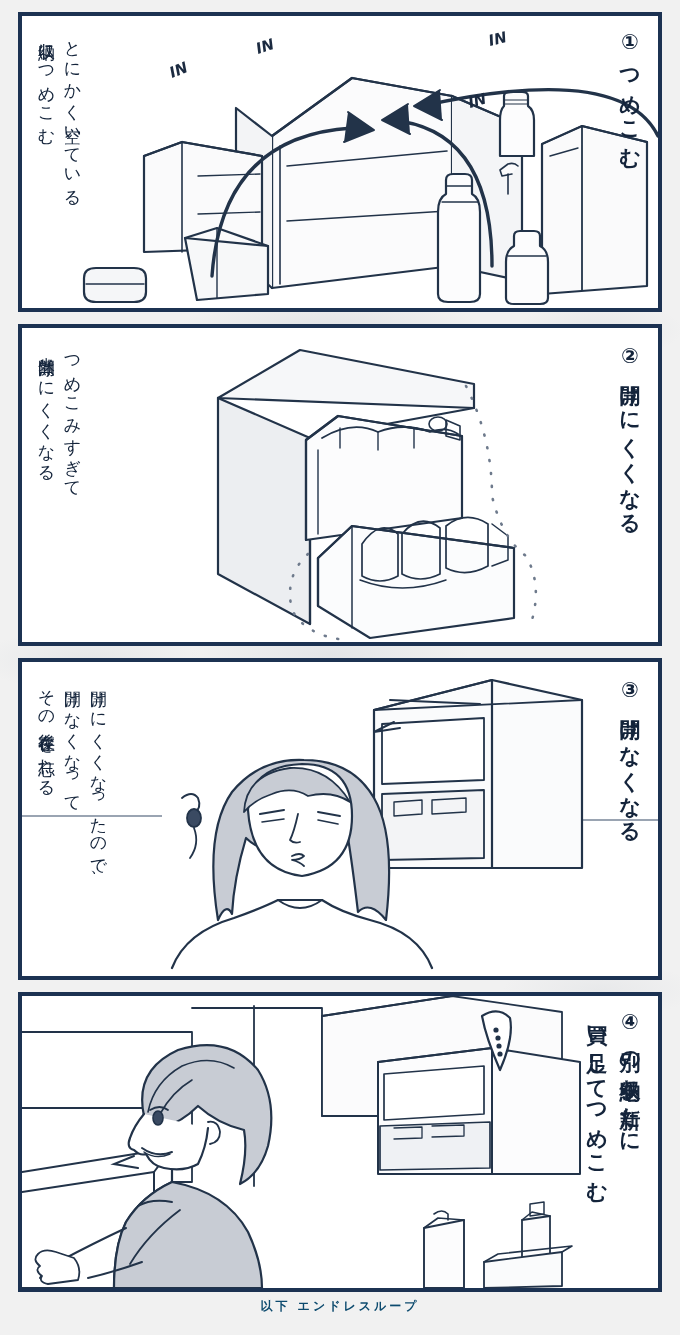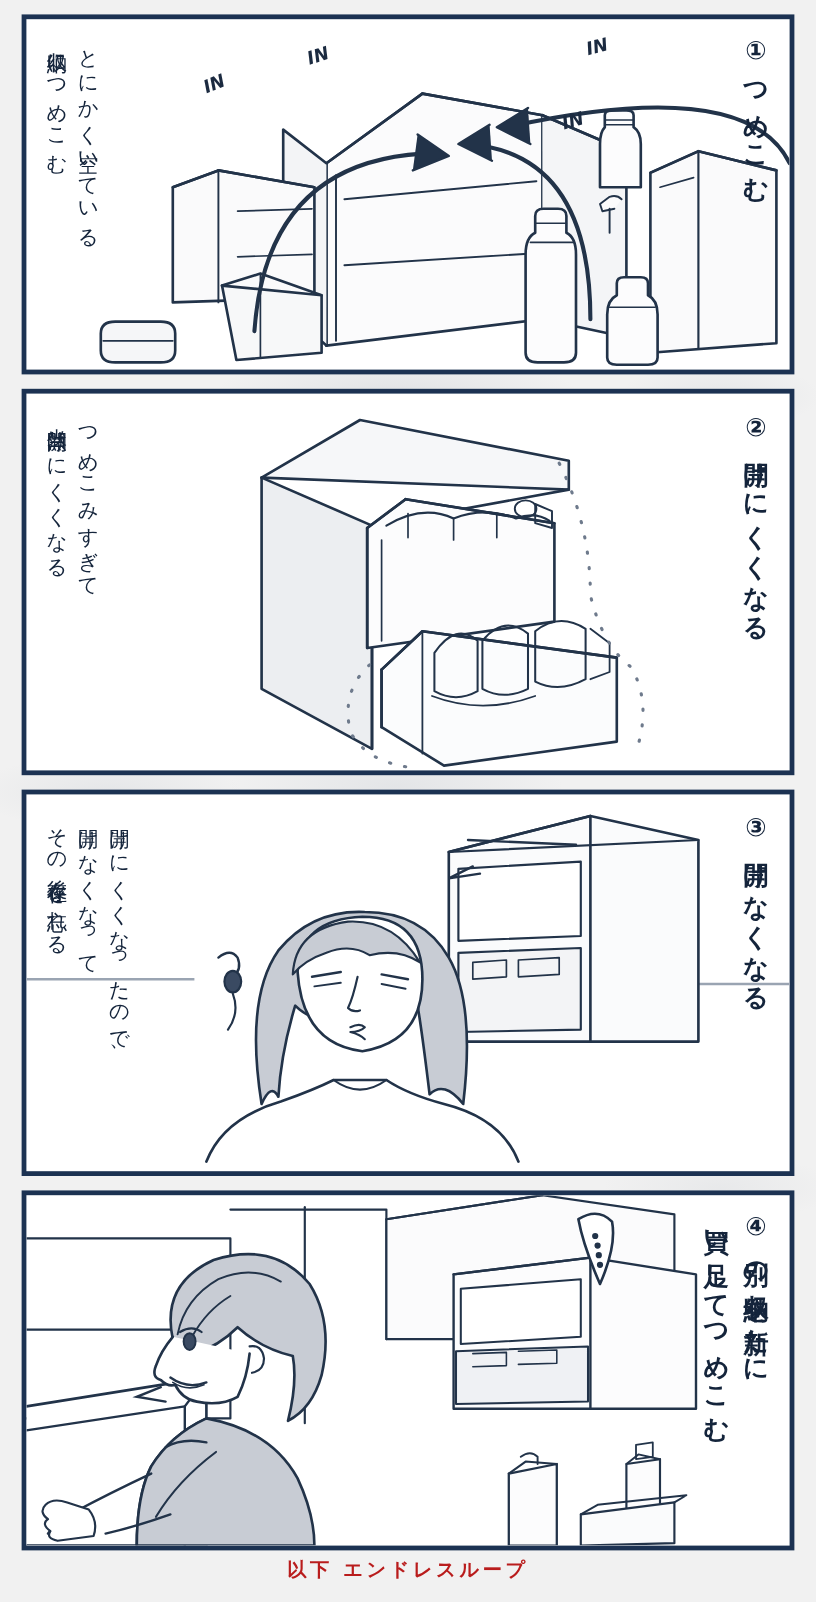--- a/index.html
+++ b/index.html
@@ -58,21 +58,21 @@
     color: #14243b;
     letter-spacing: 1.5px;
     white-space: nowrap;
   }
   .vgroup.heading .col { font-size: 21px; font-weight: 700; }
   .vgroup.caption .col { font-size: 17px; }
   #footer-caption {
     position: absolute; left: 0; top: 1298px; width: 680px;
     text-align: center;
     font-family: "DejaVu Sans", sans-serif;
-    font-size: 16px; font-weight: 700; color: #b91c1c;
+    font-size: 12px; font-weight: 700; color: #0c4a6e;
     letter-spacing: 3px;
   }
   svg { display: block; }
   .art { position: absolute; left: 0; top: 0; }
 </style>
 </head>
 <body>
 
 <div id="comic">
   <div class="watermark"></div>

